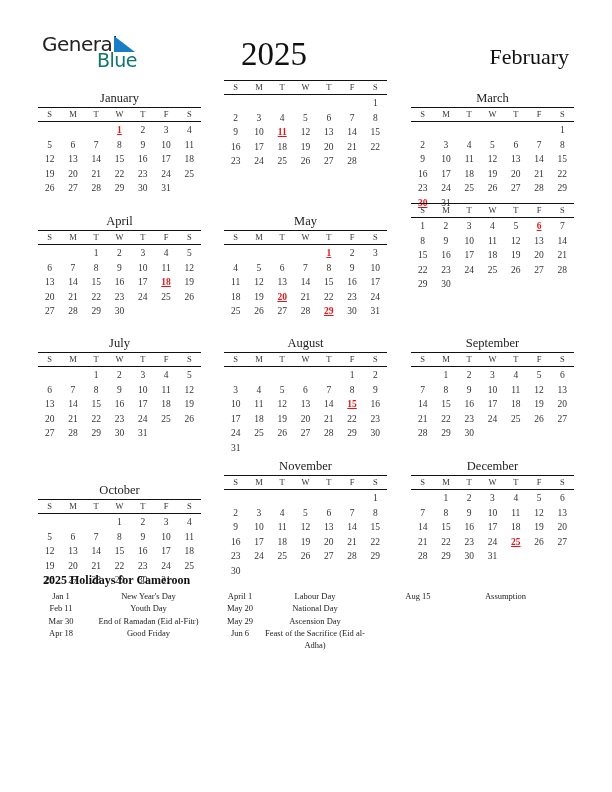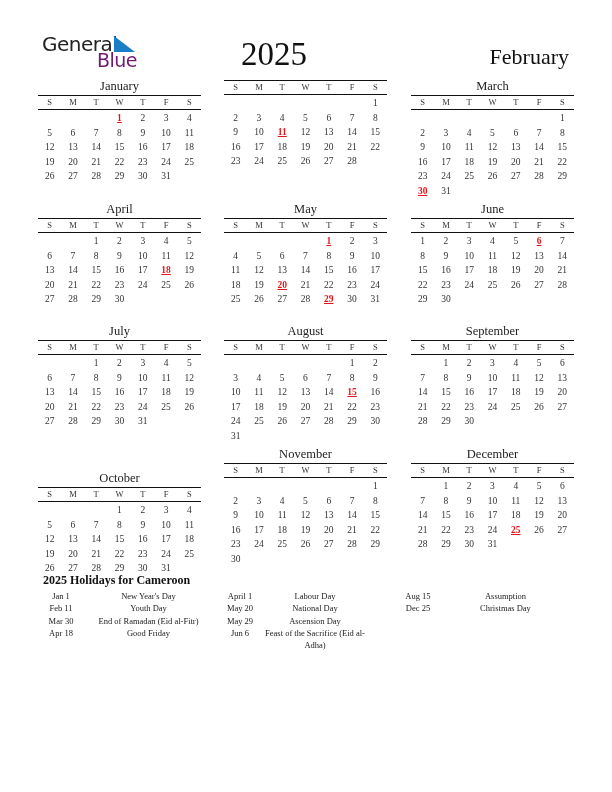--- a/index.html
+++ b/index.html
@@ -1,24 +1,24 @@
 <!DOCTYPE html>
 <html><head>
 <meta charset="utf-8">
 <style>
   html, body { margin:0; padding:0; background:#ffffff; }
   body { width:612px; height:792px; position:relative; overflow:hidden; font-family:"DejaVu Serif", "Liberation Serif", serif; color:#333; }
   .logo { position:absolute; left:42px; top:32px; width:100px; height:40px; }
   .logo .general { position:absolute; left:0; top:0; font-family:"DejaVu Sans","Liberation Sans",sans-serif; font-size:20px; color:#222; letter-spacing:-0.5px; }
-  .logo .blue { position:absolute; left:55px; top:17px; font-family:"DejaVu Sans","Liberation Sans",sans-serif; font-size:19px; color:#701a75; letter-spacing:-0.5px; }
+  .logo .blue { position:absolute; left:55px; top:17px; font-family:"DejaVu Sans","Liberation Sans",sans-serif; font-size:19px; color:#0f766e; letter-spacing:-0.5px; }
   .logo .tri { position:absolute; left:72px; top:4px; width:0; height:0; border-left:21px solid #1a7ec6; border-top:16px solid transparent; }
   .year { position:absolute; left:0; width:548px; top:36px; text-align:center; font-family:"Liberation Serif","DejaVu Serif",serif; font-size:33px; color:#111; }
   .country { position:absolute; right:43px; top:44px; font-family:"Liberation Serif","DejaVu Serif",serif; font-size:22px; color:#111; }
   .month { position:absolute; width:163px; }
-  .month .mname { text-align:center; font-family:"Liberation Serif","DejaVu Serif",serif; font-size:12.5px; color:#222; height:15px; line-height:15px; }
+  .month .mname { text-align:center; font-family:"Liberation Serif","DejaVu Serif",serif; font-size:12.5px; color:#222; height:15px; line-height:15px;margin-top:12px; }
   .month .dow { display:flex; border-top:1.5px solid #111; border-bottom:1.5px solid #111; height:13px; margin-top:1px; }
   .month .dow span { flex:1; text-align:center; font-family:"Liberation Serif","DejaVu Serif",serif; font-size:8.5px; line-height:13px; color:#333; }
   .month .grid { display:grid; grid-template-columns:repeat(7,1fr); grid-auto-rows:14.5px; margin-top:1px; }
   .month .grid span { text-align:center; font-family:"Liberation Serif","DejaVu Serif",serif; font-size:9.5px; line-height:14.5px; color:#333; }
   .month .grid span.hol { color:#e0161b; font-weight:bold; text-decoration:underline; }
   .holidays { position:absolute; left:43px; top:573px; width:540px; font-family:"Liberation Serif","DejaVu Serif",serif; font-size:8.5px; color:#222; }
   .holidays .htitle { font-weight:bold; font-size:12px; color:#111; margin-bottom:2px; }
   .holidays .cols { position:relative; }
   .holidays .col { position:absolute; top:0; width:175px; }
   .holidays .item { display:flex; line-height:12.3px;text-align:center; }
@@ -272,21 +272,20 @@
         <span>25</span>
         <span>26</span>
         <span>27</span>
         <span>28</span>
         <span class="hol">29</span>
         <span>30</span>
         <span>31</span>
       </div>
     </div>
     <div class="month" style="left: 411px; top: 202px;">
-      <div class="mname">June</div>
       <div class="dow">
         <span>S</span>
         <span>M</span>
         <span>T</span>
         <span>W</span>
         <span>T</span>
         <span>F</span>
         <span>S</span>
       </div>
       <div class="grid">
@@ -647,19 +646,15 @@
         <div class="item">
           <span class="d">Jun 6</span>
           <span class="n">Feast of the Sacrifice (Eid al-Adha)</span>
         </div>
       </div>
       <div class="col" style="left: 357px; width: 175px;">
         <div class="item">
           <span class="d">Aug 15</span>
           <span class="n">Assumption</span>
         </div>
-        <div class="item">
-          <span class="d">Dec 25</span>
-          <span class="n">Christmas Day</span>
-        </div>
       </div>
     </div>
 </div>
 
 </body></html>

